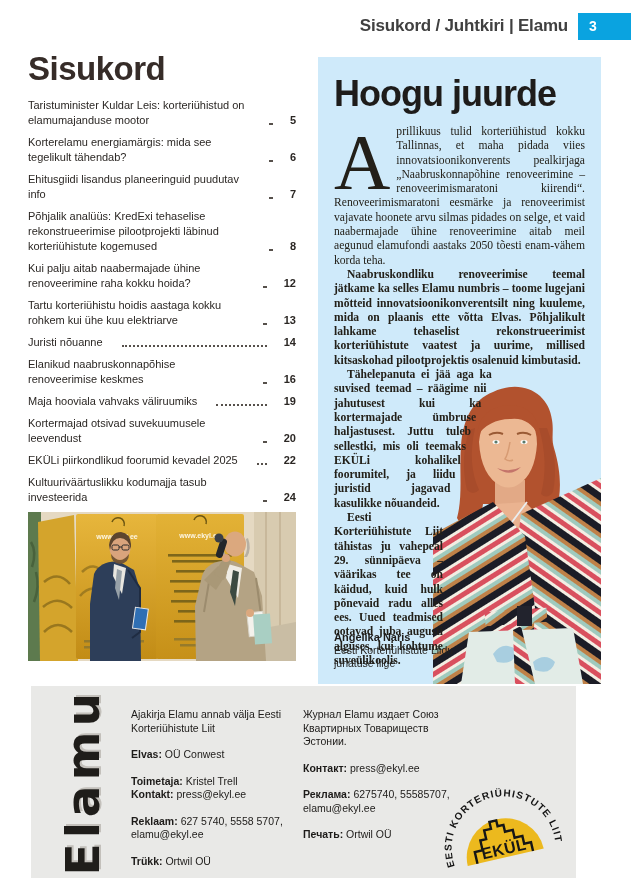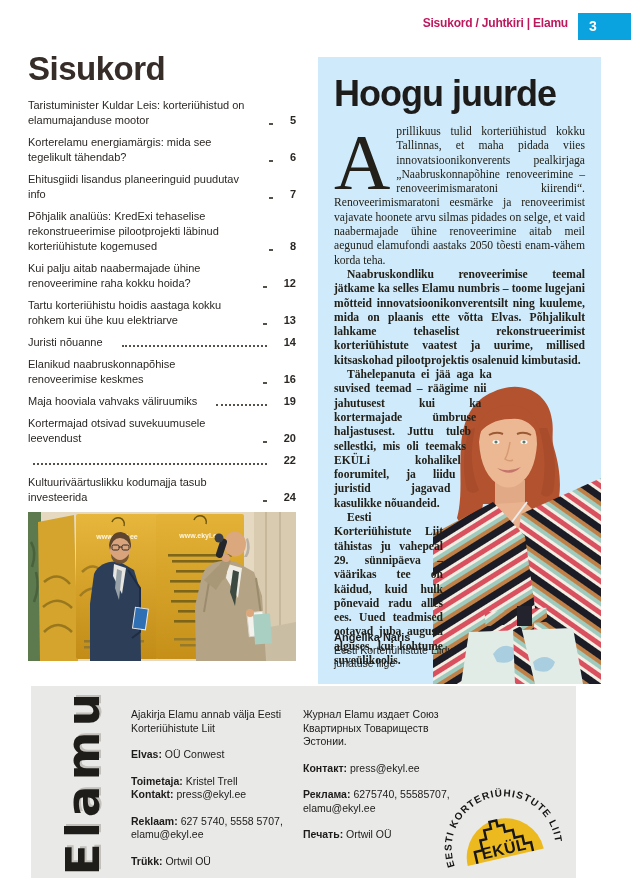--- a/index.html
+++ b/index.html
@@ -2,22 +2,22 @@
 <html><head>
 <meta charset="utf-8">
 <style>
   html,body{margin:0;padding:0;}
   body{
     width:631px;height:892px;position:relative;background:#ffffff;
     font-family:"Liberation Sans", sans-serif;color:#2b2724;overflow:hidden;
   }
   
   .header-title{
-    position:absolute;top:16px;right:63px;font-size:12px;font-weight:bold;
-    color:#be185d;letter-spacing:-0.2px;
+    position:absolute;top:16px;right:63px;font-size:17px;font-weight:bold;
+    color:#404040;letter-spacing:-0.2px;
   }
   .page-badge{
     position:absolute;left:578px;top:13px;width:53px;height:27px;background:#0aa3e0;
   }
   .page-badge span{
     display:block;padding-left:11px;line-height:26px;font-size:14px;font-weight:bold;color:#ffffff;
   }
   
   .left-col{position:absolute;left:28px;top:50px;width:268px;}
   .toc-title{
@@ -137,20 +137,21 @@
     <span class="toc-text">Maja hooviala vahvaks väliruumiks</span>
     <span class="toc-dots"></span>
     <span class="toc-num">19</span>
   </div>
   <div class="toc-item">
     <span class="toc-text">Kortermajad otsivad suvekuumusele leevendust</span>
     <span class="toc-dots"></span>
     <span class="toc-num">20</span>
   </div>
   <div class="toc-item">
+    <span class="toc-text">EKÜLi piirkondlikud foorumid kevadel 2025</span>
     <span class="toc-dots"></span>
     <span class="toc-num">22</span>
   </div>
   <div class="toc-item">
     <span class="toc-text">Kultuuriväärtuslikku kodumajja tasub investeerida</span>
     <span class="toc-dots"></span>
     <span class="toc-num">24</span>
   </div>
 
   <svg class="conf-photo" width="268" height="149" viewBox="0 0 268 149">

